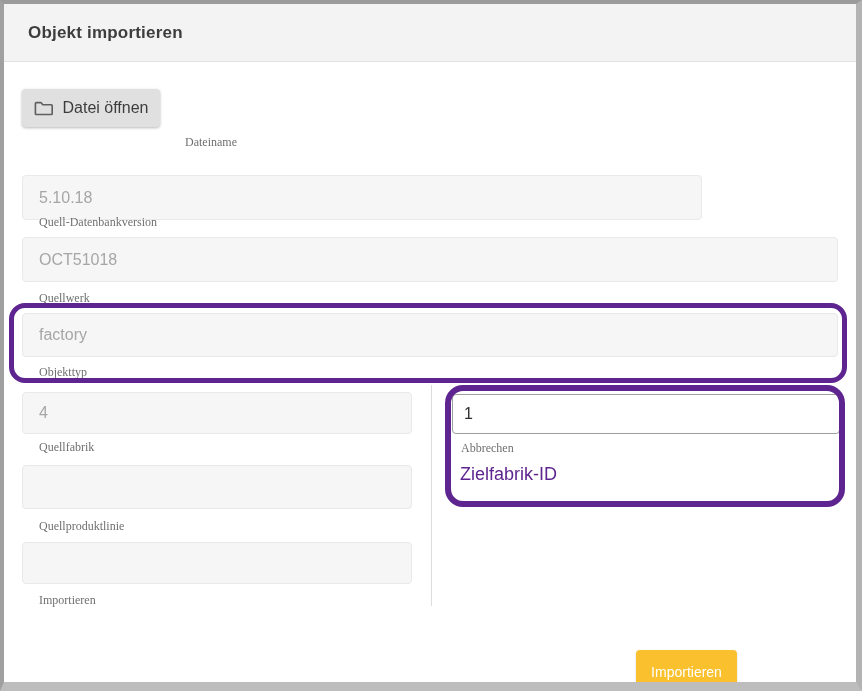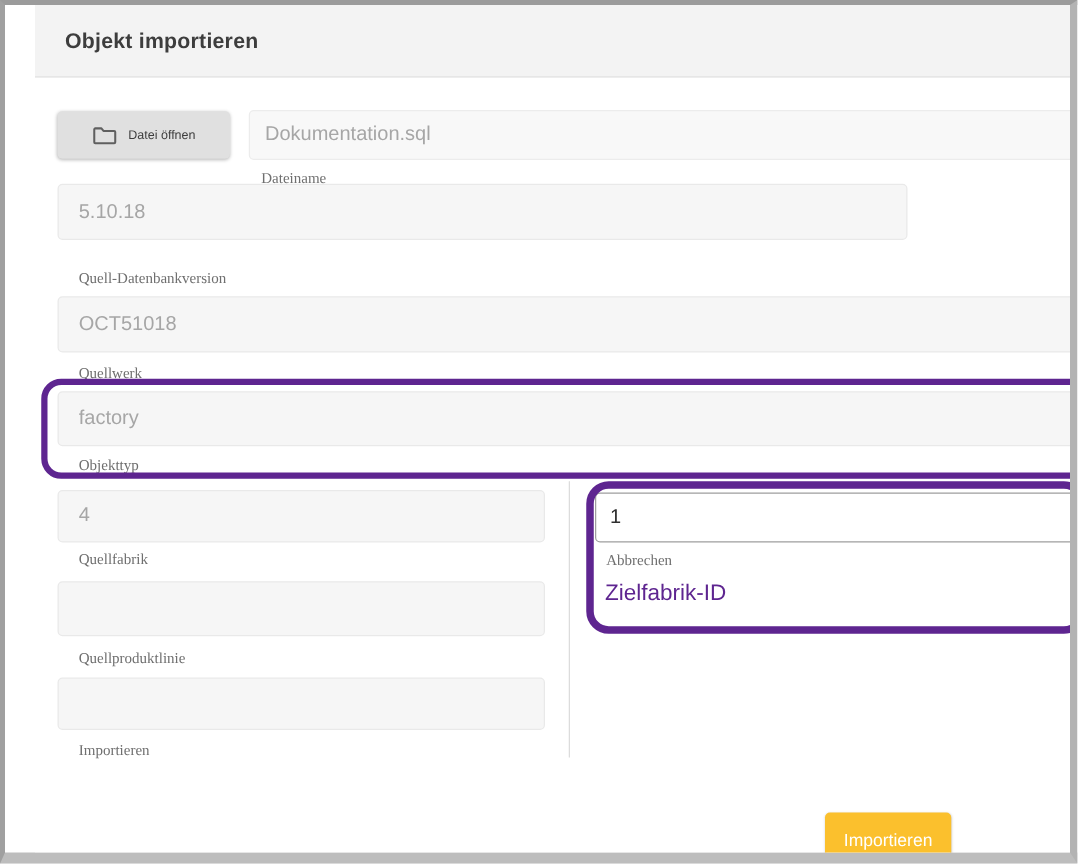--- a/index.html
+++ b/index.html
@@ -9,55 +9,55 @@
   .screen {
     position:relative;
     width:862px; height:691px;
     background:#fff;
     border-top:4px solid #9b9b9b;
     border-left:4px solid #a0a0a0;
     border-right:6px solid #b3b3b3;
     border-bottom:9px solid #bdbdbd;
     overflow:hidden;
   }
-  .dialog { position:absolute; inset:0; background:#fff;margin-left:24px; }
+  .dialog { position:absolute; inset:0; background:#fff; }
 
   .dialog-header {
     position:absolute; top:0; left:0; right:0; height:58px;
     background:#f3f3f3; border-bottom:1px solid #e2e2e2;
     display:flex; align-items:center; padding-left:24px;
   }
   .dialog-title { font-size:17px; font-weight:600; color:#3d3d3d; letter-spacing:.2px; }
 
   .btn-open {
     position:absolute; left:18px; top:85px; width:138px; height:38px;
     background:#e0e0e0; border:none; border-radius:4px;
     display:flex; align-items:center; justify-content:center; gap:9px;
-    font-family:inherit; font-size:10px; color:#3d3d3d;
+    font-family:inherit; font-size:16px; color:#3d3d3d;
     box-shadow:0 1px 3px rgba(0,0,0,.28);
     cursor:pointer;
   }
   .btn-open svg { display:block; }
 
   .field-input {
     position:absolute;
     background:#f6f6f6; border:1px solid #e9e9e9; border-radius:4px;
     font-family:inherit; font-size:16px; color:#3d3d3d;
     padding:0 0 0 16px; outline:none;
   }
   .field-input::placeholder { color:#a6a6a6; opacity:1; }
 
   .field-label {
     position:absolute; font-size:12px; color:#6f6f6f; white-space:nowrap;font-family:Liberation Serif, serif;
   }
 
   .filename-input { left:171px; top:84px; width:663px; height:40px; padding-left:12px; background:#f8f8f8; border-color:#ececec; }
   .label-dateiname { left:181px; top:131px; }
 
-  .version-input   { left:18px; top:143px; width:680px; height:45px; }
+  .version-input   { left:18px; top:171px; width:680px; height:45px; }
   .label-version   { left:35px; top:211px; }
 
   .werk-input      { left:18px; top:233px; width:816px; height:45px; }
   .label-werk      { left:35px; top:287px; }
 
   .objekttyp-input { left:18px; top:309px; width:816px; height:44px; }
   .label-objekttyp { left:35px; top:361px; }
 
   .quellfabrik-input { left:18px; top:388px; width:390px; height:42px; }
   .label-quellfabrik { left:35px; top:436px; }
@@ -117,21 +117,20 @@
 
     <button class="btn-open">
       <span style="display:flex;">
         <svg width="20" height="18" viewBox="0 0 24 22">
           <path d="M2.5 4.5 h6 l2 2.5 h10.5 a1 1 0 0 1 1 1 v10 a1 1 0 0 1 -1 1 h-18.5 a1 1 0 0 1 -1 -1 v-12.5 a1 1 0 0 1 1 -1 z" fill="none" stroke="#5f5f5f" stroke-width="2" stroke-linejoin="round"></path>
         </svg>
       </span>
       <span>Datei öffnen</span>
     </button>
 
-    <input class="field-input filename-input" type="text" placeholder="Dokumentation.sql" style="">
     <span class="field-label label-dateiname">Dateiname</span>
 
     <input class="field-input version-input" type="text" placeholder="5.10.18" style="">
     <span class="field-label label-version">Quell-Datenbankversion</span>
 
     <input class="field-input werk-input" type="text" placeholder="OCT51018" style="">
     <span class="field-label label-werk">Quellwerk</span>
 
     <input class="field-input objekttyp-input" type="text" placeholder="factory" style="">
     <span class="field-label label-objekttyp">Objekttyp</span>

